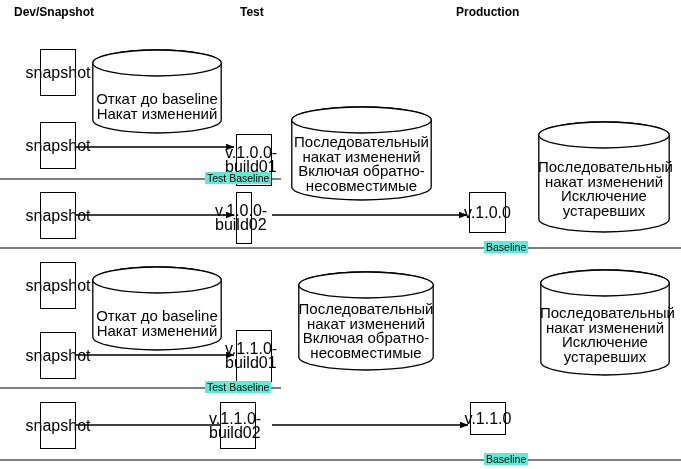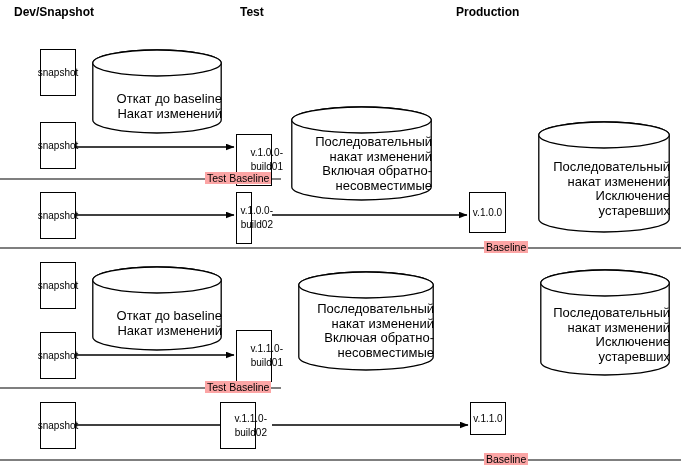--- a/index.html
+++ b/index.html
@@ -32,23 +32,23 @@
     border: 1.3px solid #000000;
     background: #ffffff;
     box-sizing: border-box;
     z-index: 5;
   }
   .rect-label {
     position: absolute;
     left: 50%;
     top: 50%;
     transform: translate(-50%, -50%);
-    font-size: 10px;
+    font-size: 16px;
     line-height: 14px;
-    text-align: right;
+    text-align: left;
     white-space: nowrap;
     color: #000000;
   }
   .rect-label.two-line {
     white-space: normal;
     width: 58px;
   }
   
   .cyl {
     position: absolute;
@@ -57,39 +57,39 @@
   .cyl svg {
     position: absolute;
     left: 0;
     top: 0;
     overflow: visible;
   }
   .cyl-text {
     position: absolute;
     left: 0;
     width: 100%;
-    text-align: right;
-    font-size: 13px;
+    text-align: center;
+    font-size: 15px;
     line-height: 14.5px;
     color: #000000;
     white-space: pre-line;
   }
   
   #lines {
     position: absolute;
     left: 0;
     top: 0;
     width: 681px;
     height: 469px;
     z-index: 3;
   }
   .baseline-label {
     position: absolute;
     font-size: 10.5px;
-    background: #fca5a5;
+    background: #5eead4;
     padding: 0 2px;
     white-space: nowrap;
     color: #000000;
     z-index: 6;
   }
 </style>
 </head>
 <body>
 
 <div id="diagram-root">

